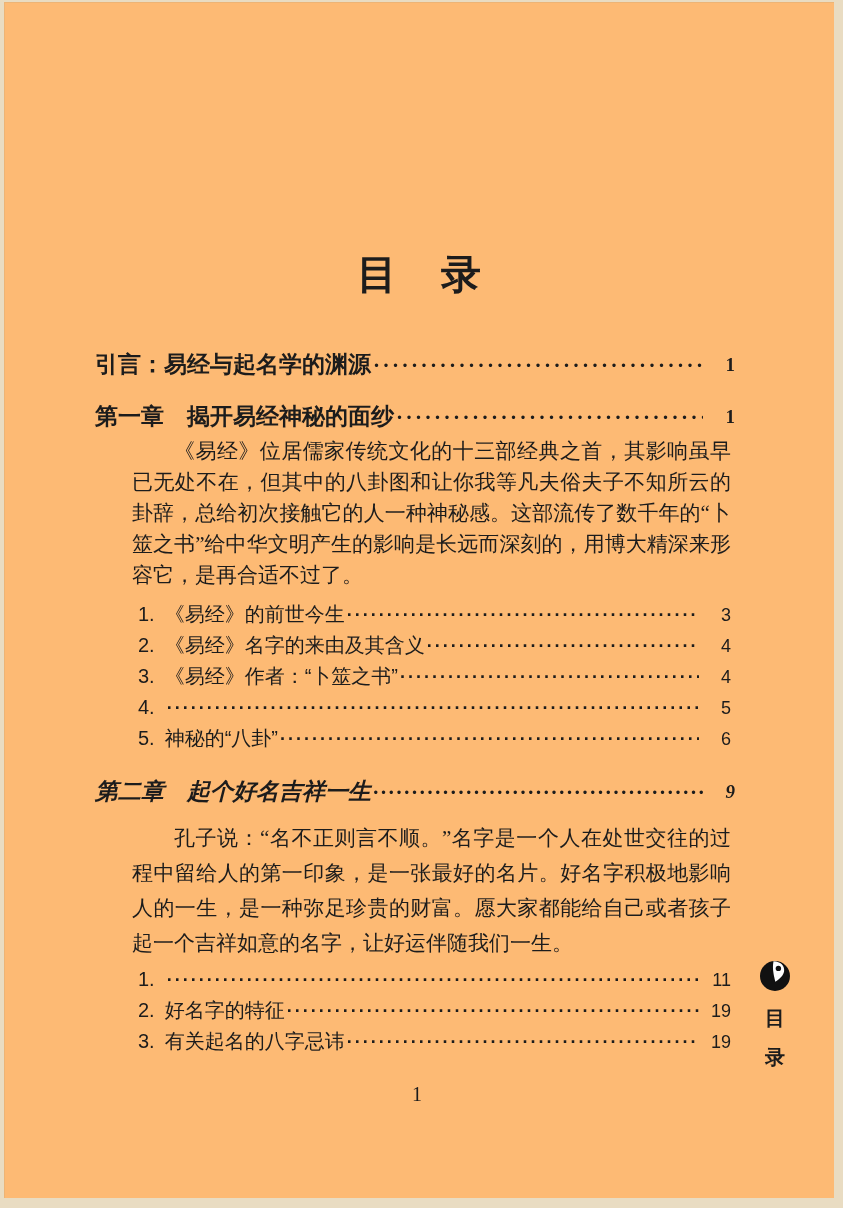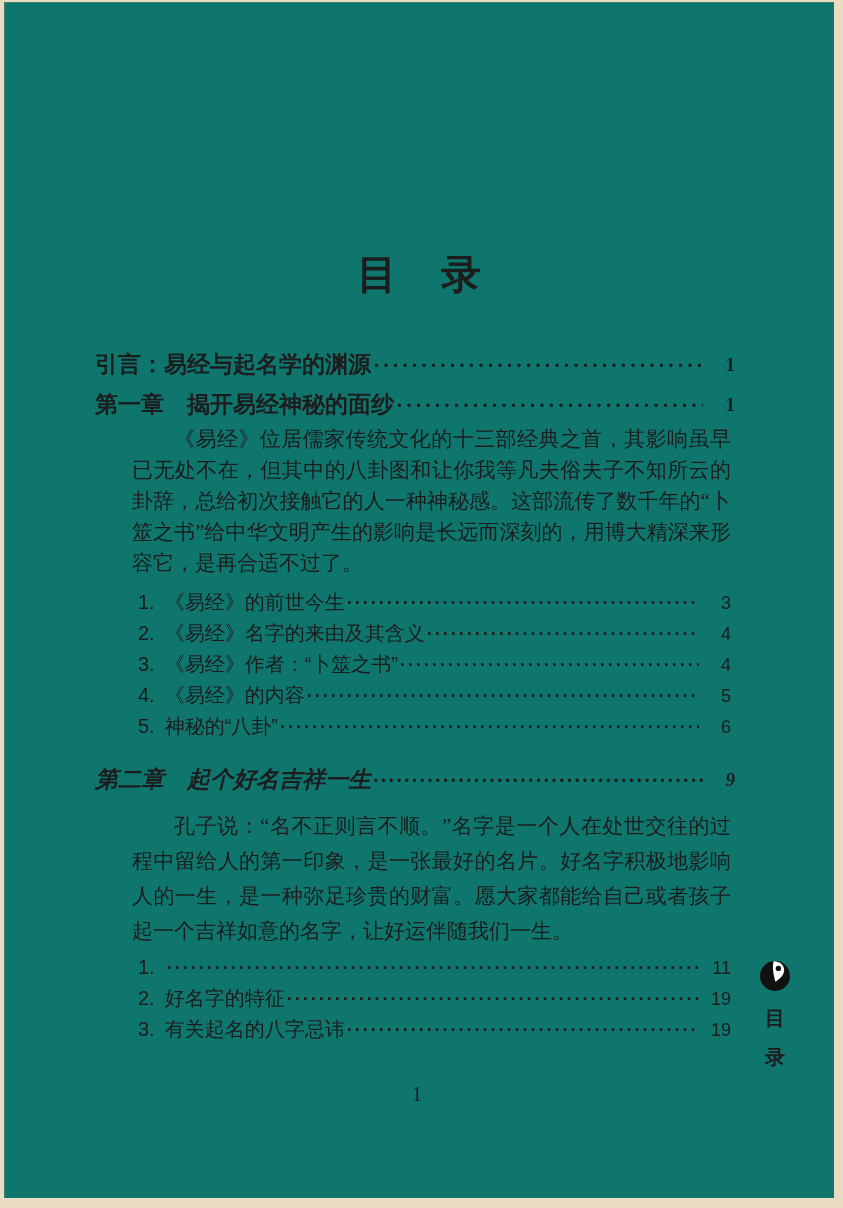--- a/index.html
+++ b/index.html
@@ -4,36 +4,36 @@
 <style>
   html,body{margin:0;padding:0;}
   body{
     width:843px;height:1208px;position:relative;overflow:hidden;
     background:#e9dcc2;
     font-family:"Liberation Serif","DejaVu Serif",serif;
     color:#1c1c1c;
   }
   .page{
     position:absolute;left:4px;top:2px;right:9px;bottom:10px;
-    background:#0f766e;
+    background:#fdba74;
     box-shadow:inset 1px 1px 0 rgba(190,165,120,.25);
   }
   .content{
     position:absolute;left:91px;top:0;width:640px;
   }
   .doc-title{
     margin:245px 0 0 10px;height:42px;
     text-align:center;font-size:40px;font-weight:700;letter-spacing:2px;
   }
   .toc-line{
     display:flex;align-items:center;
     font-weight:700;font-size:23px;line-height:30px;white-space:nowrap;
   }
   .toc-line.sec0{margin-top:61px;}
-  .toc-line.sec1{margin-top:10px;}
+  .toc-line.sec1{margin-top:22px;}
   .toc-line.sec2{margin-top:23px;font-style:italic;}
   .leader{
     flex:1 1 auto;overflow:hidden;white-space:nowrap;
     margin:0 8px 0 2px;min-width:20px;
   }
   .leader::after{
     content:"····································································································";
     letter-spacing:2.5px;font-weight:700;
   }
   .toc-line .leader::after{font-size:21px;}
@@ -104,21 +104,20 @@
         <span class="item-page">4</span>
       </div>
       <div class="item-line">
         <span class="item-num">3.</span>
         <span>《易经》作者：“卜筮之书”</span>
         <span class="leader"></span>
         <span class="item-page">4</span>
       </div>
       <div class="item-line">
         <span class="item-num">4.</span>
-        <span>《易经》的内容</span>
         <span class="leader"></span>
         <span class="item-page">5</span>
       </div>
       <div class="item-line">
         <span class="item-num">5.</span>
         <span>神秘的“八卦”</span>
         <span class="leader"></span>
         <span class="item-page">6</span>
       </div>
     </div>

